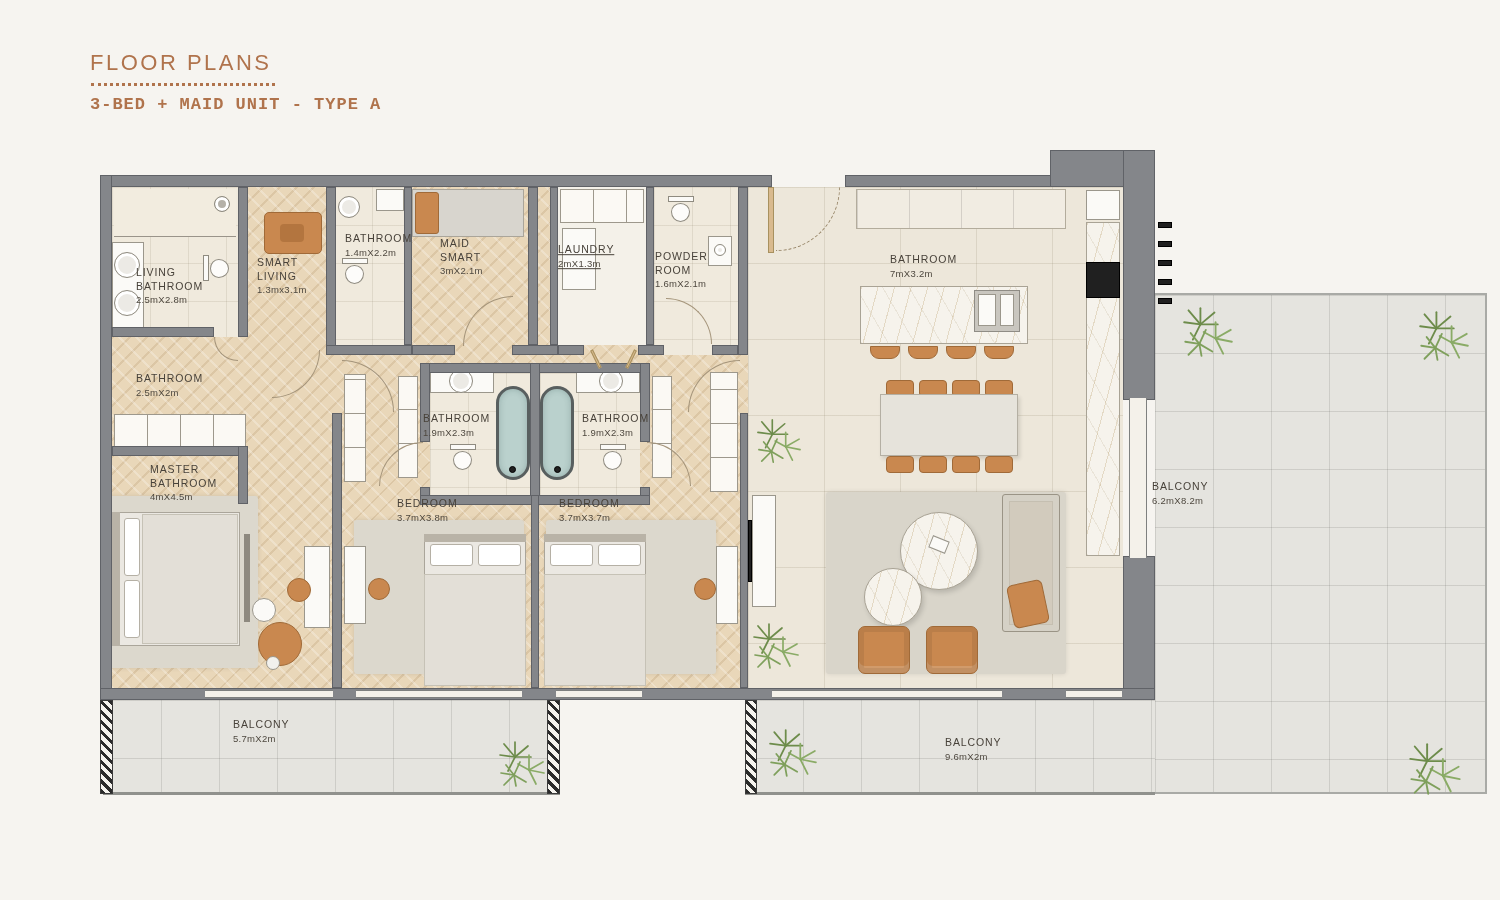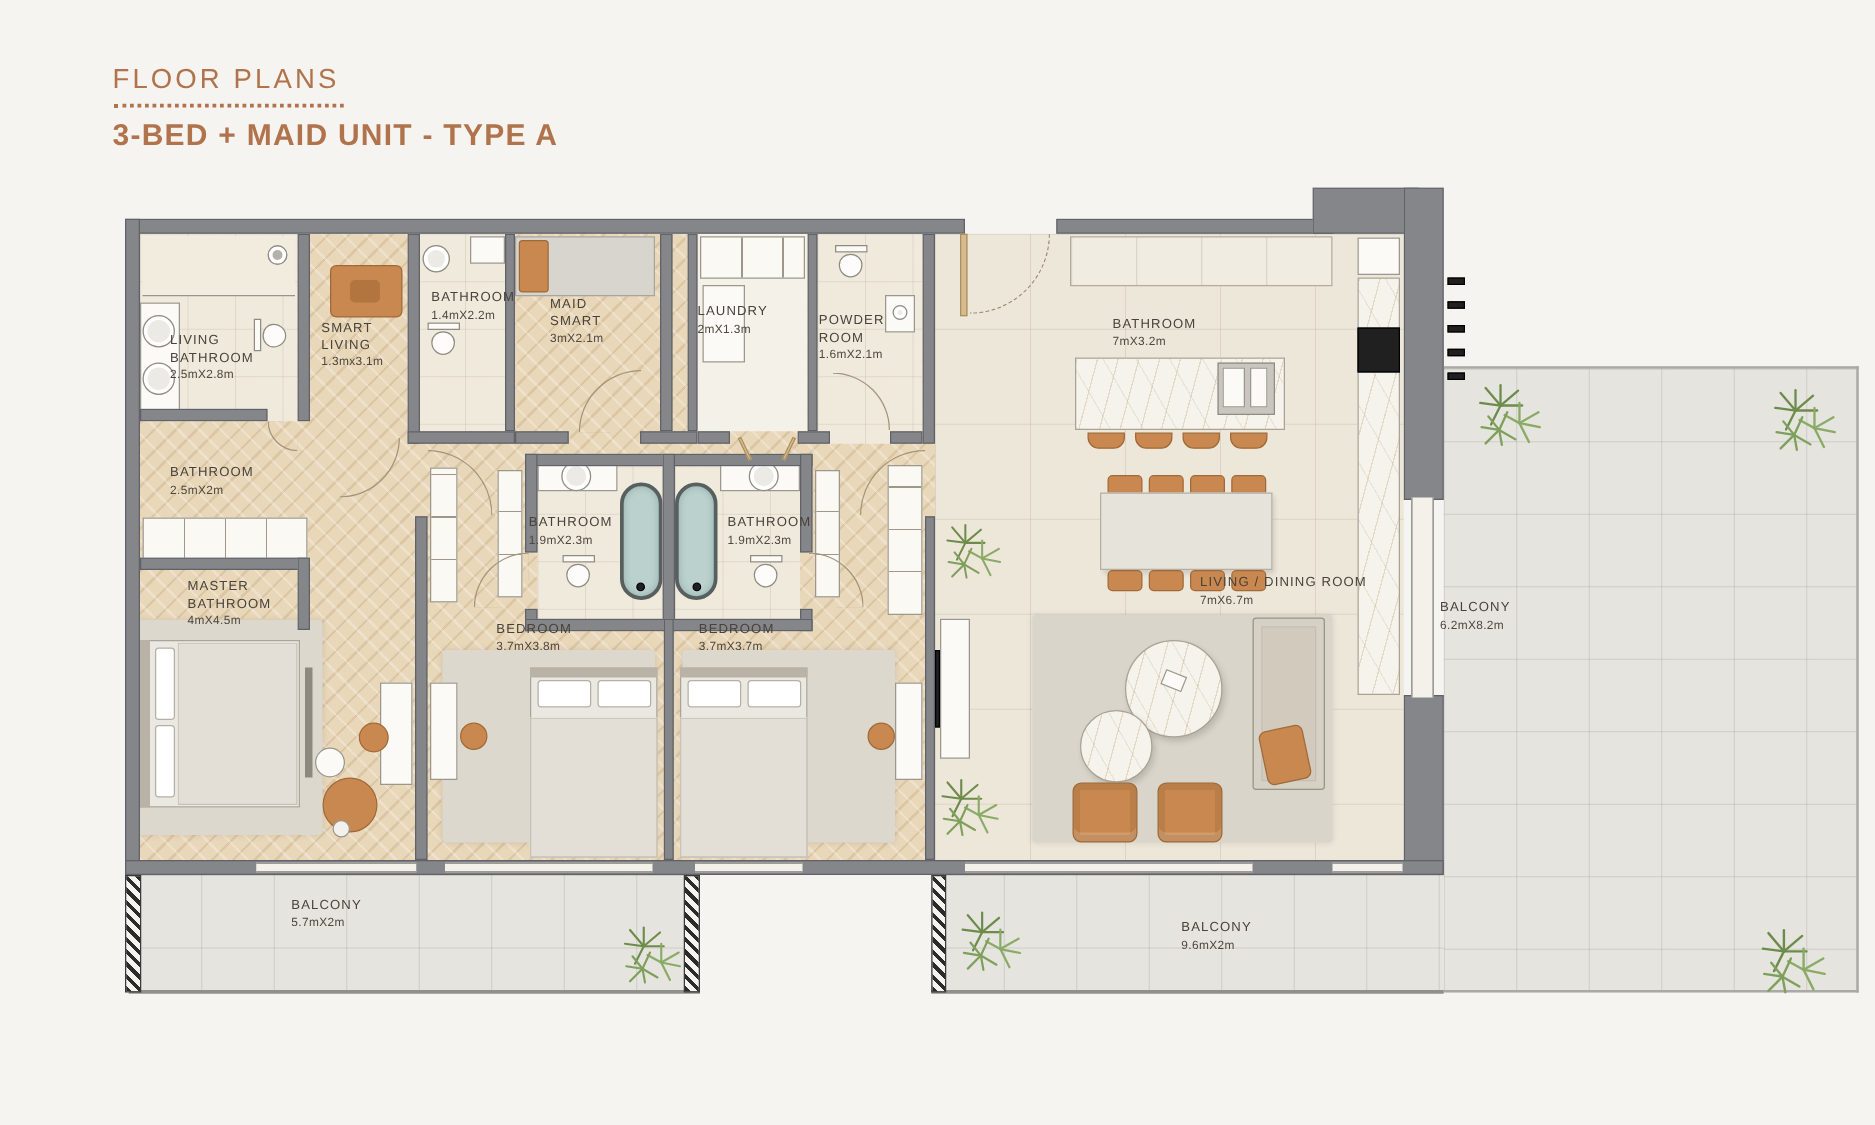--- a/index.html
+++ b/index.html
@@ -8,21 +8,21 @@
   }
   html,body{margin:0;padding:0;background:#f6f4f0;}
   .stage{position:relative;width:1500px;height:900px;background:#f6f4f0;overflow:hidden;
          font-family:"Liberation Sans",sans-serif;}
   .stage *{box-sizing:border-box;}
   .abs{position:absolute;}
   
   .hdr{position:absolute;left:90px;top:50px;}
   .title{margin:0;font-size:22px;font-weight:400;letter-spacing:2.5px;color:var(--accent);}
   .dots{width:184px;height:0;border-bottom:3px dotted var(--accent);margin:7px 0 9px 1px;}
-  .subtitle{margin:0;font-size:24px;font-weight:700;letter-spacing:1px;color:var(--accent);}
+  .subtitle{margin:0;font-size:17px;font-weight:700;letter-spacing:1px;color:var(--accent);font-family:Liberation Mono, monospace;}
   
   .floor{position:absolute;z-index:1;}
   .wood{background-color:#e9d7b9;
     background-image:repeating-linear-gradient(45deg,rgba(255,255,255,.25) 0 2px,transparent 2px 12px),
                      repeating-linear-gradient(-45deg,rgba(166,131,84,.20) 0 2px,transparent 2px 12px);}
   .tile{background-color:#ede7da;
     background-image:linear-gradient(rgba(146,136,114,.20) 1px,transparent 1px),
                      linear-gradient(90deg,rgba(146,136,114,.20) 1px,transparent 1px);
     background-size:76px 76px;}
   .tile-s{background-color:#f0eadd;
@@ -352,21 +352,21 @@
       <span class="dm">1.3mx3.1m</span>
     </div>
     <div class="label" style="left:383px;top:245px;width:76px;">
       <span class="nm">BATHROOM</span>
       <span class="dm">1.4mX2.2m</span>
     </div>
     <div class="label" style="left:472px;top:257px;width:64px;">
       <span class="nm">MAID SMART</span>
       <span class="dm">3mX2.1m</span>
     </div>
-    <div class="label" style="left:608px;top:256px;width:100px;">
+    <div class="label" style="left:608px;top:256px;width:100px;text-decoration:underline;">
       <span class="nm">LAUNDRY</span>
       <span class="dm">2mX1.3m</span>
     </div>
     <div class="label" style="left:690px;top:270px;width:70px;">
       <span class="nm">POWDER ROOM</span>
       <span class="dm">1.6mX2.1m</span>
     </div>
     <div class="label" style="left:950px;top:266px;width:120px;">
       <span class="nm">BATHROOM</span>
       <span class="dm">7mX3.2m</span>
@@ -388,24 +388,20 @@
       <span class="dm">4mX4.5m</span>
     </div>
     <div class="label" style="left:452px;top:510px;width:110px;">
       <span class="nm">BEDROOM</span>
       <span class="dm">3.7mX3.8m</span>
     </div>
     <div class="label" style="left:614px;top:510px;width:110px;">
       <span class="nm">BEDROOM</span>
       <span class="dm">3.7mX3.7m</span>
     </div>
-    <div class="label" style="left:1070px;top:473px;width:220px;">
-      <span class="nm">LIVING / DINING ROOM</span>
-      <span class="dm">7mX6.7m</span>
-    </div>
     <div class="label" style="left:1212px;top:493px;width:120px;">
       <span class="nm">BALCONY</span>
       <span class="dm">6.2mX8.2m</span>
     </div>
     <div class="label" style="left:293px;top:731px;width:120px;">
       <span class="nm">BALCONY</span>
       <span class="dm">5.7mX2m</span>
     </div>
     <div class="label" style="left:1005px;top:749px;width:120px;">
       <span class="nm">BALCONY</span>

